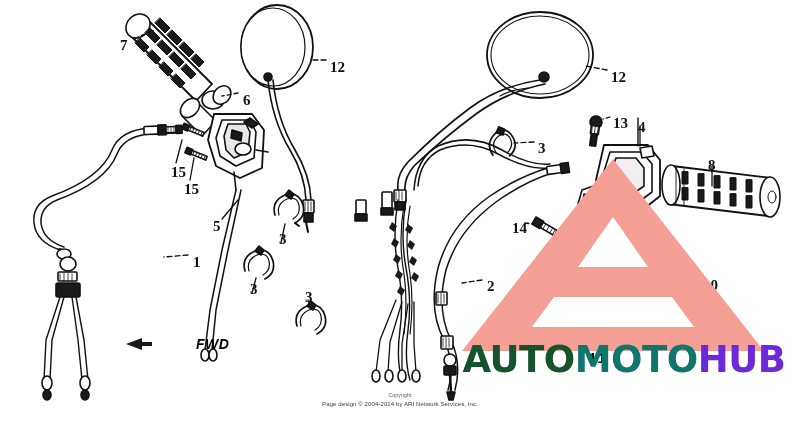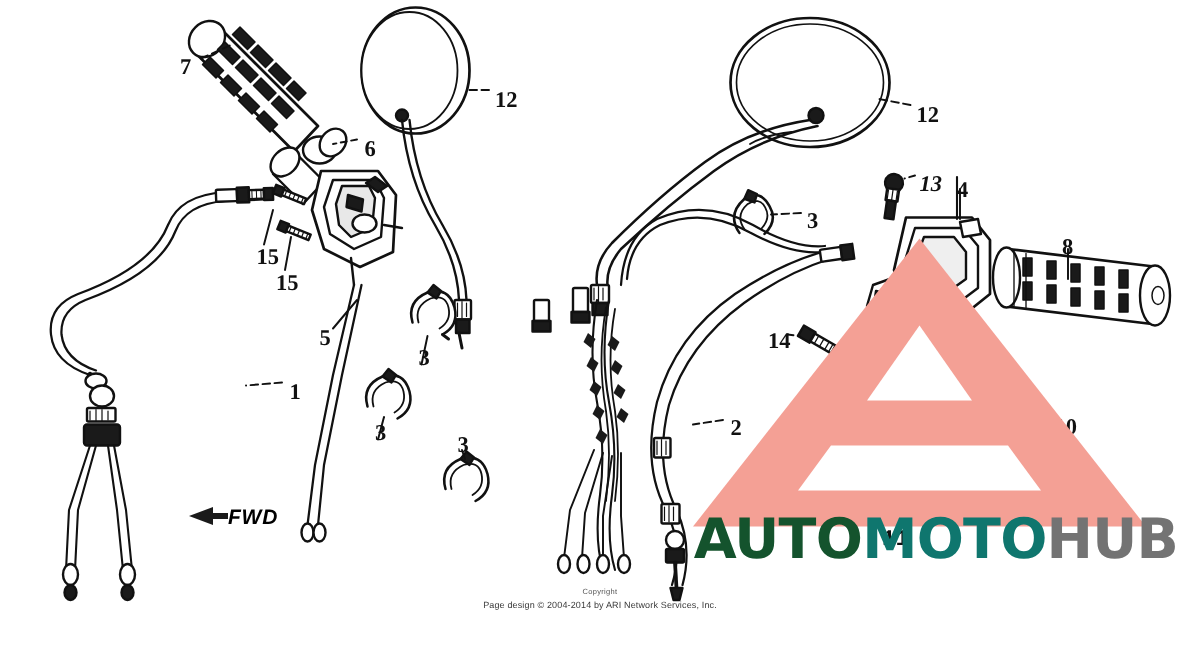--- a/index.html
+++ b/index.html
@@ -22,20 +22,21 @@
     user-select:none;
   }
   .fwd{
     position:absolute;
     font-family:"Liberation Sans", sans-serif;
     font-weight:bold;
     font-style:italic;
     font-size:14px;
     color:#000;
     letter-spacing:.5px;
+    margin-left:44px;
   }
   
   #watermark{
     position:absolute;
     left:440px; top:155px;
     width:360px; height:250px;
     pointer-events:none;
   }
   #wm-tri{position:absolute;left:18px;top:0;width:310px;height:200px;}
   #wm-text{
@@ -376,36 +377,36 @@
   <div class="callout" style="left:638px;top:120px;">4</div>
   <div class="callout" style="left:213px;top:219px;">5</div>
   <div class="callout" style="left:243px;top:93px;">6</div>
   <div class="callout" style="left:120px;top:38px;">7</div>
   <div class="callout" style="left:708px;top:158px;">8</div>
   <div class="callout" style="left:606px;top:214px;">9</div>
   <div class="callout" style="left:703px;top:278px;">10</div>
   <div class="callout" style="left:588px;top:352px;font-family:Liberation Mono, monospace;">11</div>
   <div class="callout" style="left:330px;top:60px;">12</div>
   <div class="callout" style="left:611px;top:70px;">12</div>
-  <div class="callout" style="left:613px;top:116px;font-style:italic;">13</div>
+  <div class="callout" style="left:613px;top:116px;">13</div>
   <div class="callout" style="left:512px;top:221px;">14</div>
   <div class="callout" style="left:537px;top:264px;">14</div>
   <div class="callout" style="left:171px;top:165px;">15</div>
   <div class="callout" style="left:184px;top:182px;">15</div>
   <div class="callout" style="left:581px;top:279px;">16</div>
 
   <div class="fwd" style="left:152px;top:336px;">FWD</div>
 
   <div id="watermark">
     <svg id="wm-tri" viewBox="0 0 310 200">
       <path d="M155 4 L306 196 L4 196 Z" fill="#f4a095"></path>
       <path d="M155 62 L120 112 L190 112 Z" fill="#ffffff"></path>
       <path d="M96 142 L214 142 L236 172 L74 172 Z" fill="#ffffff"></path>
     </svg>
     <div id="wm-text">
-      <span style="color:#14532d">AUTO</span><span style="color:#0f766e">MOTO</span><span style="color:#737373">HUB</span>
+      <span style="color:#14532d">AUTO</span><span style="color:#0f766e">MOTO</span><span style="color:#6d28d9">HUB</span>
     </div>
   </div>
 
   <div class="foot" id="foot-code">Copyright</div>
   <div class="foot" id="foot-copy">Page design © 2004-2014 by ARI Network Services, Inc.</div>
 
 </div>
 
 </body></html>

